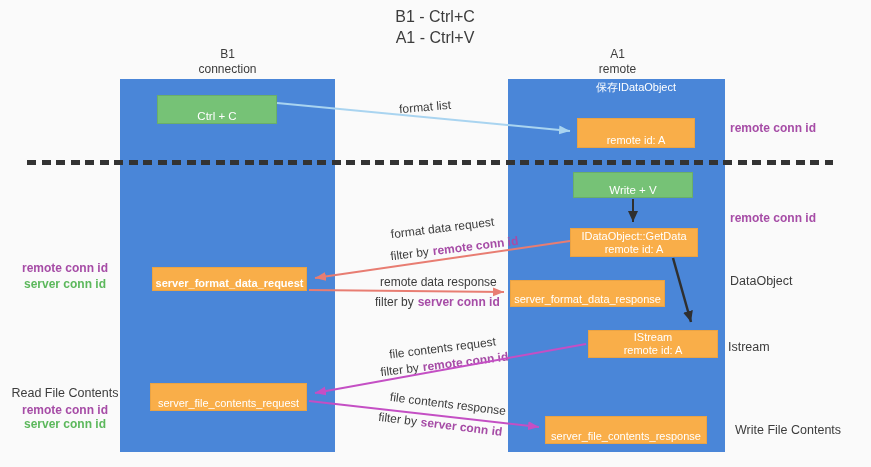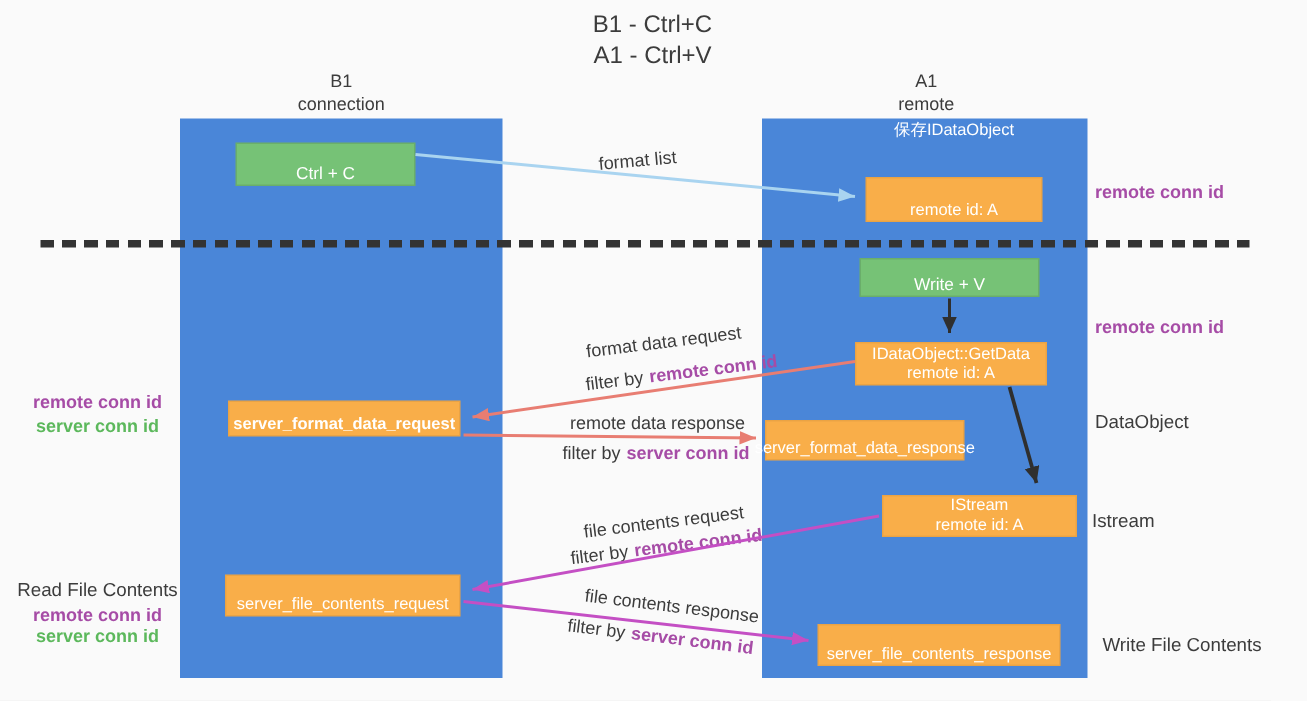--- a/index.html
+++ b/index.html
@@ -90,21 +90,21 @@
 
   <div class="abs node orange" style="left:570px; top:228px; width:128px; height:29px;">
     <span class="l1">IDataObject::GetData</span>
     <span class="l2">remote id: A</span>
   </div>
 
   <div class="abs node orange" style="left:152px; top:267px; width:155px; height:24px;font-weight:bold;">
     <span class="l1">server_format_data_request</span>
   </div>
 
-  <div class="abs node orange" style="left:510px; top:280px; width:133px; height:27px;">
+  <div class="abs node orange" style="left:510px; top:280px; width:155px; height:27px;">
     <span class="l1">server_format_data_response</span>
   </div>
 
   <div class="abs node orange" style="left:588px; top:330px; width:130px; height:28px;">
     <span class="l1">IStream</span>
     <span class="l2">remote id: A</span>
   </div>
 
   <div class="abs node orange" style="left:545px; top:416px; width:162px; height:28px;">
     <span class="l1">server_file_contents_response</span>

